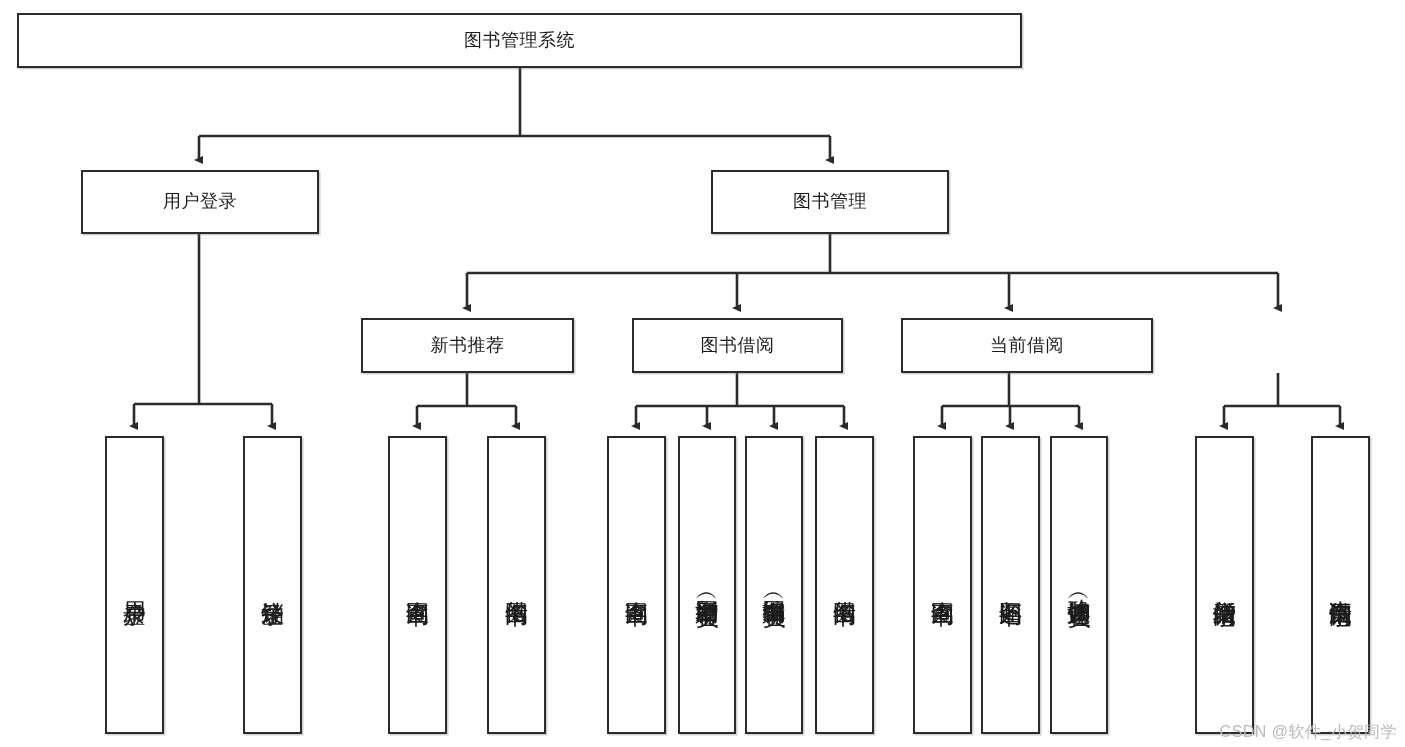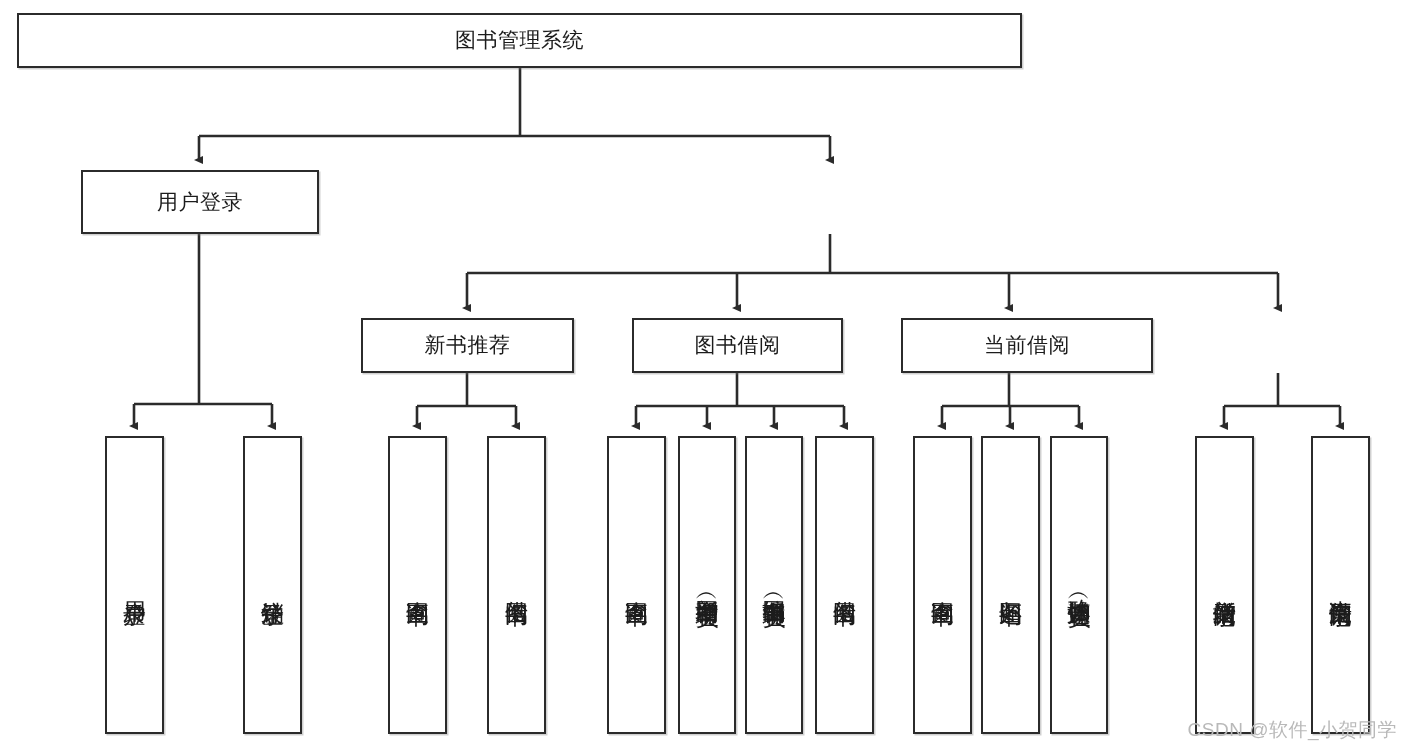--- a/index.html
+++ b/index.html
@@ -30,21 +30,21 @@
     position: absolute;
     box-sizing: border-box;
     border: 2.2px solid #2b2b2b;
     background: #ffffff;
     display: flex;
     align-items: center;
     justify-content: center;
     box-shadow: 1.5px 1.5px 0 rgba(120,120,120,0.35);
   }
   .node .label {
-    font-size: 21px;
+    font-size: 18px;
     line-height: 1.08;
     letter-spacing: 0.5px;
     color: #1c1c1c;
     white-space: nowrap;
     text-align: center;
   }
   .node.leaf {
     align-items: center;
     justify-content: center;
   }
@@ -54,21 +54,21 @@
     font-size: 23px;
     line-height: 1.34;
     letter-spacing: 1px;
     white-space: normal;
     max-height: 100%;
   }
   .watermark {
     position: absolute;
     right: 8px;
     bottom: 4px;
-    font-size: 19px;
+    font-size: 16px;
     color: #b9b9b9;
     letter-spacing: 0.5px;
     white-space: nowrap;
     user-select: none;
   }
 </style>
 </head>
 <body>
 
 <div id="canvas" style="background: rgb(255, 255, 255);">
@@ -135,20 +135,23 @@
     </g>
   </svg>
 
   <div class="node" id="n-root" style="left: 17px; top: 13px; width: 1005px; height: 55px; border-color: rgb(43, 43, 43); background: rgb(255, 255, 255);">
     <span class="label" style="color: rgb(28, 28, 28);">图书管理系统</span>
   </div>
 
   <div class="node" id="n-l2-0" style="left: 81px; top: 170px; width: 238px; height: 64px; border-color: rgb(43, 43, 43); background: rgb(255, 255, 255);">
     <span class="label" style="color: rgb(28, 28, 28);">用户登录</span>
   </div>
+  <div class="node" id="n-l2-1" style="left: 711px; top: 170px; width: 238px; height: 64px; border-color: rgb(43, 43, 43); background: rgb(255, 255, 255);">
+    <span class="label" style="color: rgb(28, 28, 28);">图书管理</span>
+  </div>
 
   <div class="node" id="n-l3-1" style="left: 632px; top: 318px; width: 211px; height: 55px; border-color: rgb(43, 43, 43); background: rgb(255, 255, 255);">
     <span class="label" style="color: rgb(28, 28, 28);">图书借阅</span>
   </div>
   <div class="node" id="n-l3-0" style="left: 361px; top: 318px; width: 213px; height: 55px; border-color: rgb(43, 43, 43); background: rgb(255, 255, 255);">
     <span class="label" style="color: rgb(28, 28, 28);">新书推荐</span>
   </div>
   <div class="node" id="n-l3-2" style="left: 901px; top: 318px; width: 252px; height: 55px; border-color: rgb(43, 43, 43); background: rgb(255, 255, 255);">
     <span class="label" style="color: rgb(28, 28, 28);">当前借阅</span>
   </div>

